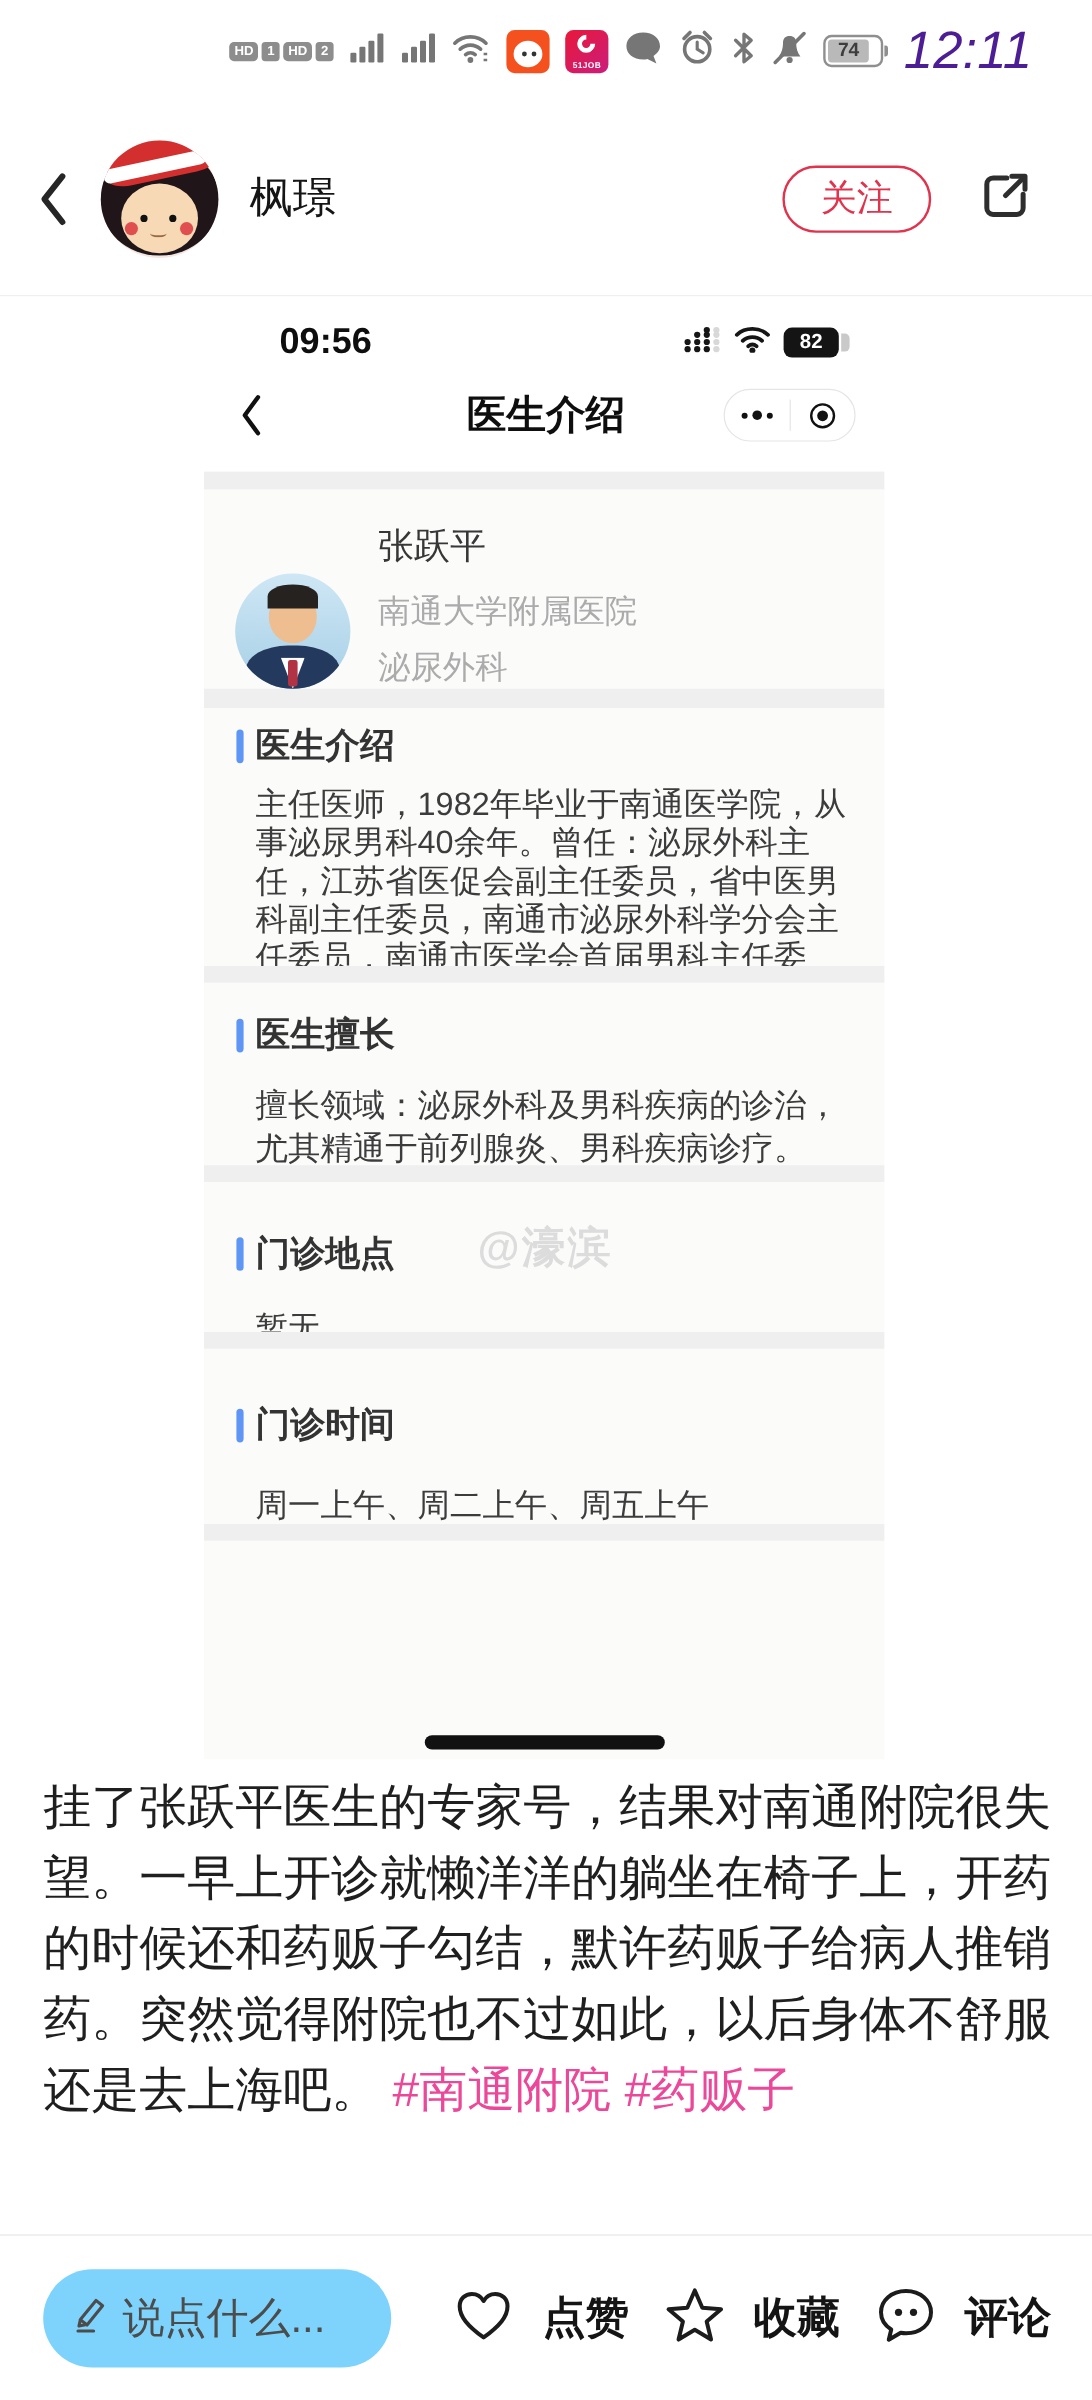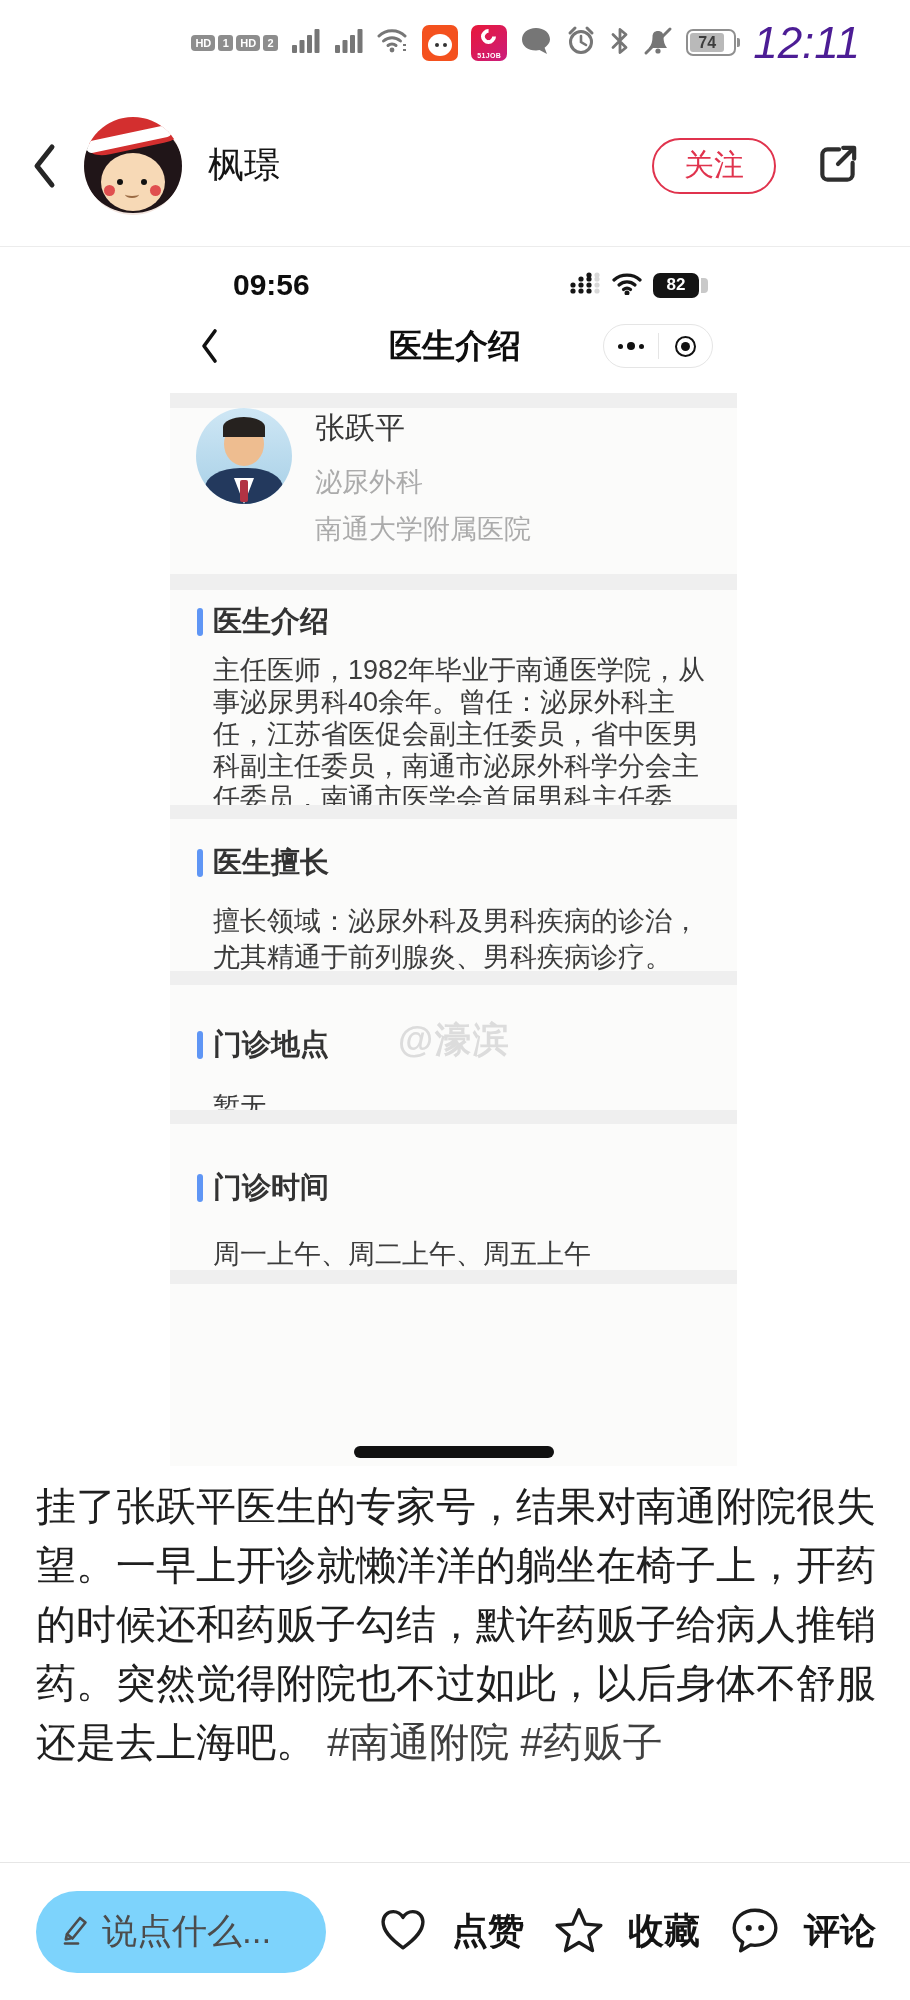--- a/index.html
+++ b/index.html
@@ -70,21 +70,21 @@
   .cap-dots i { background:#111; border-radius:50%; width:5px; height:5px; }
   .cap-dots i.big { width:8px; height:8px; }
   .cap-div { width:1px; height:26px; background:#e5e5e5; }
   .cap-target { flex:1; display:flex; align-items:center; justify-content:center; }
   .cap-ring { width:21px; height:21px; border:2.5px solid #111; border-radius:50%; display:flex; align-items:center; justify-content:center; }
   .cap-ring i { width:9px; height:9px; background:#111; border-radius:50%; }
 
   .content { margin-top:8px; margin-left:35px; width:567px; position:relative; }
   .strip { background:#efefef; }
   .card { background:#fbfbfa; }
-  .c-profile { display:flex; align-items:flex-start; padding-left:26px; height:166px; }
+  .c-profile { display:flex; align-items:flex-end; padding-left:26px; height:166px; }
   .dphoto { width:96px; height:96px; border-radius:50%; position:relative; overflow:hidden;
     background:linear-gradient(#cfe7f5,#a6cfe6); flex:none; }
   .dphoto .suit { position:absolute; bottom:-8px; left:9px; width:78px; height:44px; background:#23395d; border-radius:45% 45% 0 0; }
   .dphoto .shirt { position:absolute; bottom:0; left:38px; width:20px; height:26px; background:#fff;
     clip-path:polygon(0 0,100% 0,50% 100%); }
   .dphoto .tie { position:absolute; bottom:2px; left:44px; width:8px; height:22px; background:#b23344; border-radius:2px; }
   .dphoto .head { position:absolute; top:14px; left:28px; width:40px; height:44px; background:#eebd90; border-radius:50%; }
   .dphoto .hairm { position:absolute; top:9px; left:27px; width:42px; height:20px; background:#26221f; border-radius:50% 50% 0 0; }
   .p-text { margin-left:23px; }
   .p-name { font-size:30px; color:#373737; font-weight:500; margin-bottom:15px; }
@@ -99,21 +99,21 @@
   .watermark { position:absolute; top:588px; left:228px; font-size:36px; font-weight:700;
     color:#d7d7d7; letter-spacing:2px; opacity:.85;margin-top:35px; }
   .c-empty { position:relative; }
   .home-bar { position:absolute; bottom:8px; left:50%; transform:translateX(-50%); width:200px; height:12px;
     background:#111; border-radius:7px; }
 
   
   .post { height:397px; padding:0 36px; overflow:hidden; }
   .post-title { margin-top:26px; font-size:41px; line-height:54px; font-weight:700; color:#141414; }
   .post-body { margin-top:12px; font-size:40px; line-height:59px; color:#1f1f1f; width:842px; }
-  .hashtag { color:#404040; text-decoration:none; }
+  .hashtag { color:#ec4899; text-decoration:none; }
 
   
   .bottom-bar { height:138px; border-top:1px solid #e6e6e6; display:flex; align-items:center; padding:0 34px 0 36px; }
   .comment-pill { width:290px; height:82px; border-radius:41px; background:#7dd3fc; display:flex;
     align-items:center; padding:0 22px; gap:10px; flex:none; }
   .pill-text { font-size:35px; color:#4c4c4c; white-space:nowrap; }
   .actions { display:flex; margin-left:auto; gap:30px; }
   .action { display:flex; align-items:center; gap:24px; }
   .action-label { font-size:36px; font-weight:600; color:#141414; }
 </style>
@@ -306,22 +306,22 @@
         <div class="card c-profile">
           <span class="dphoto">
             <span class="suit"></span>
               <span class="head"></span>
               <span class="hairm"></span>
             <span class="shirt"></span>
               <span class="tie"></span>
           </span>
           <span class="p-text">
             <div class="p-name">张跃平</div>
+            <div class="p-sub">南通大学附属医院</div>
             <div class="p-sub">泌尿外科</div>
-            <div class="p-sub">南通大学附属医院</div>
           </span>
         </div>
 
         <div class="strip" style="height:16px;"></div>
 
         <div class="card sec" style="height:215px; padding-top:12px;">
           <div class="sec-head">
             <span class="sec-bar"></span>
             <span class="sec-title">医生介绍</span>
           </div>

